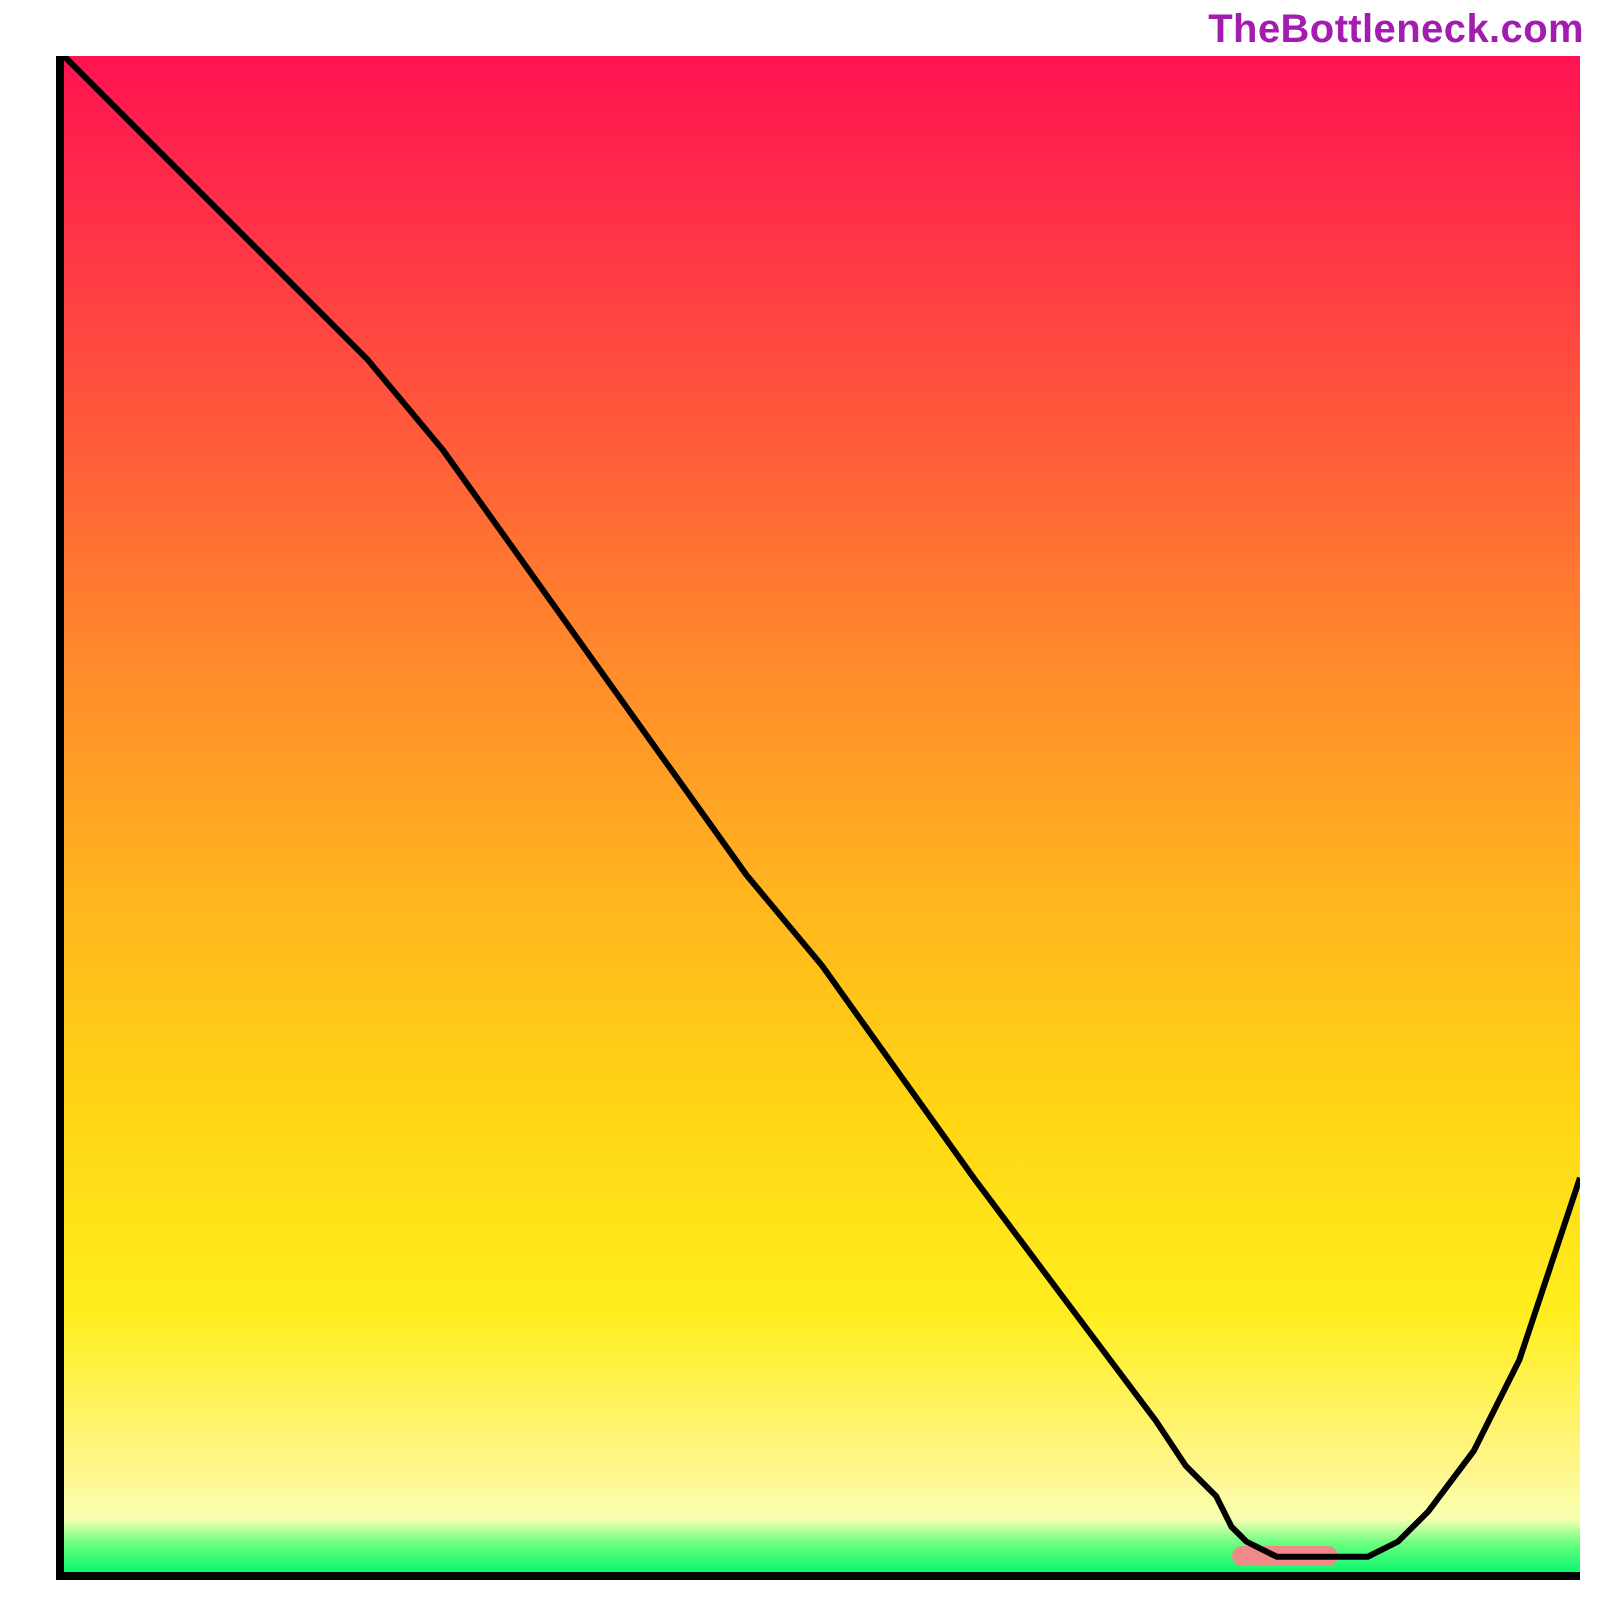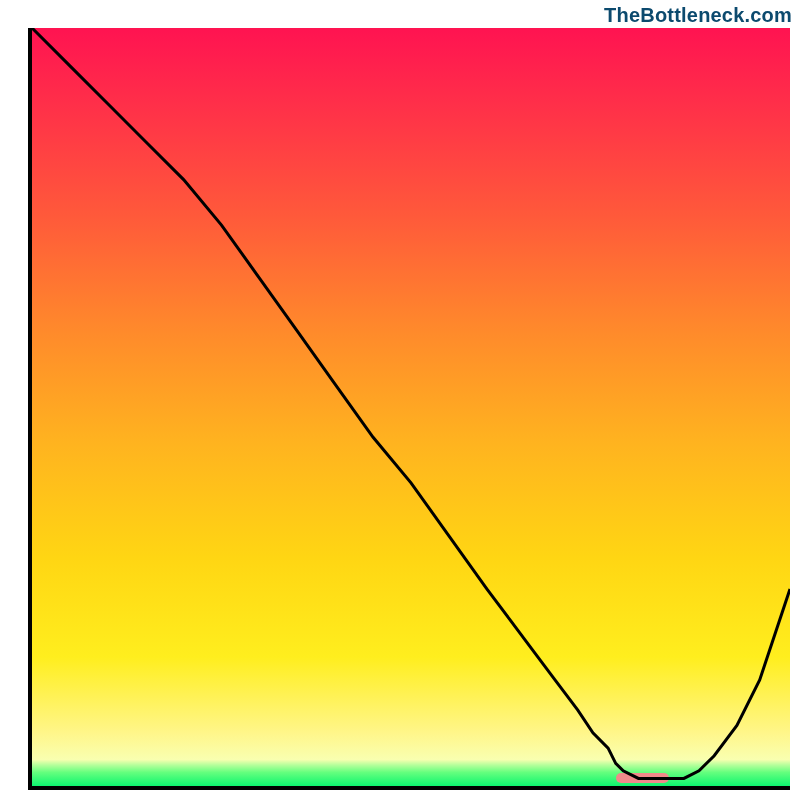--- a/index.html
+++ b/index.html
@@ -14,21 +14,21 @@
     position: relative;
     width: 800px;
     height: 800px;
   }
   .watermark {
     position: absolute;
     top: 4px;
     right: 8px;
     font-size: 20px;
     font-weight: 600;
-    color: #0c4a6e;
+    color: #a21caf;
     letter-spacing: 0.2px;
   }
   .plot {
     position: absolute;
     
     left: 32px;
     top: 28px;
     width: 758px;
     height: 758px;
   }

